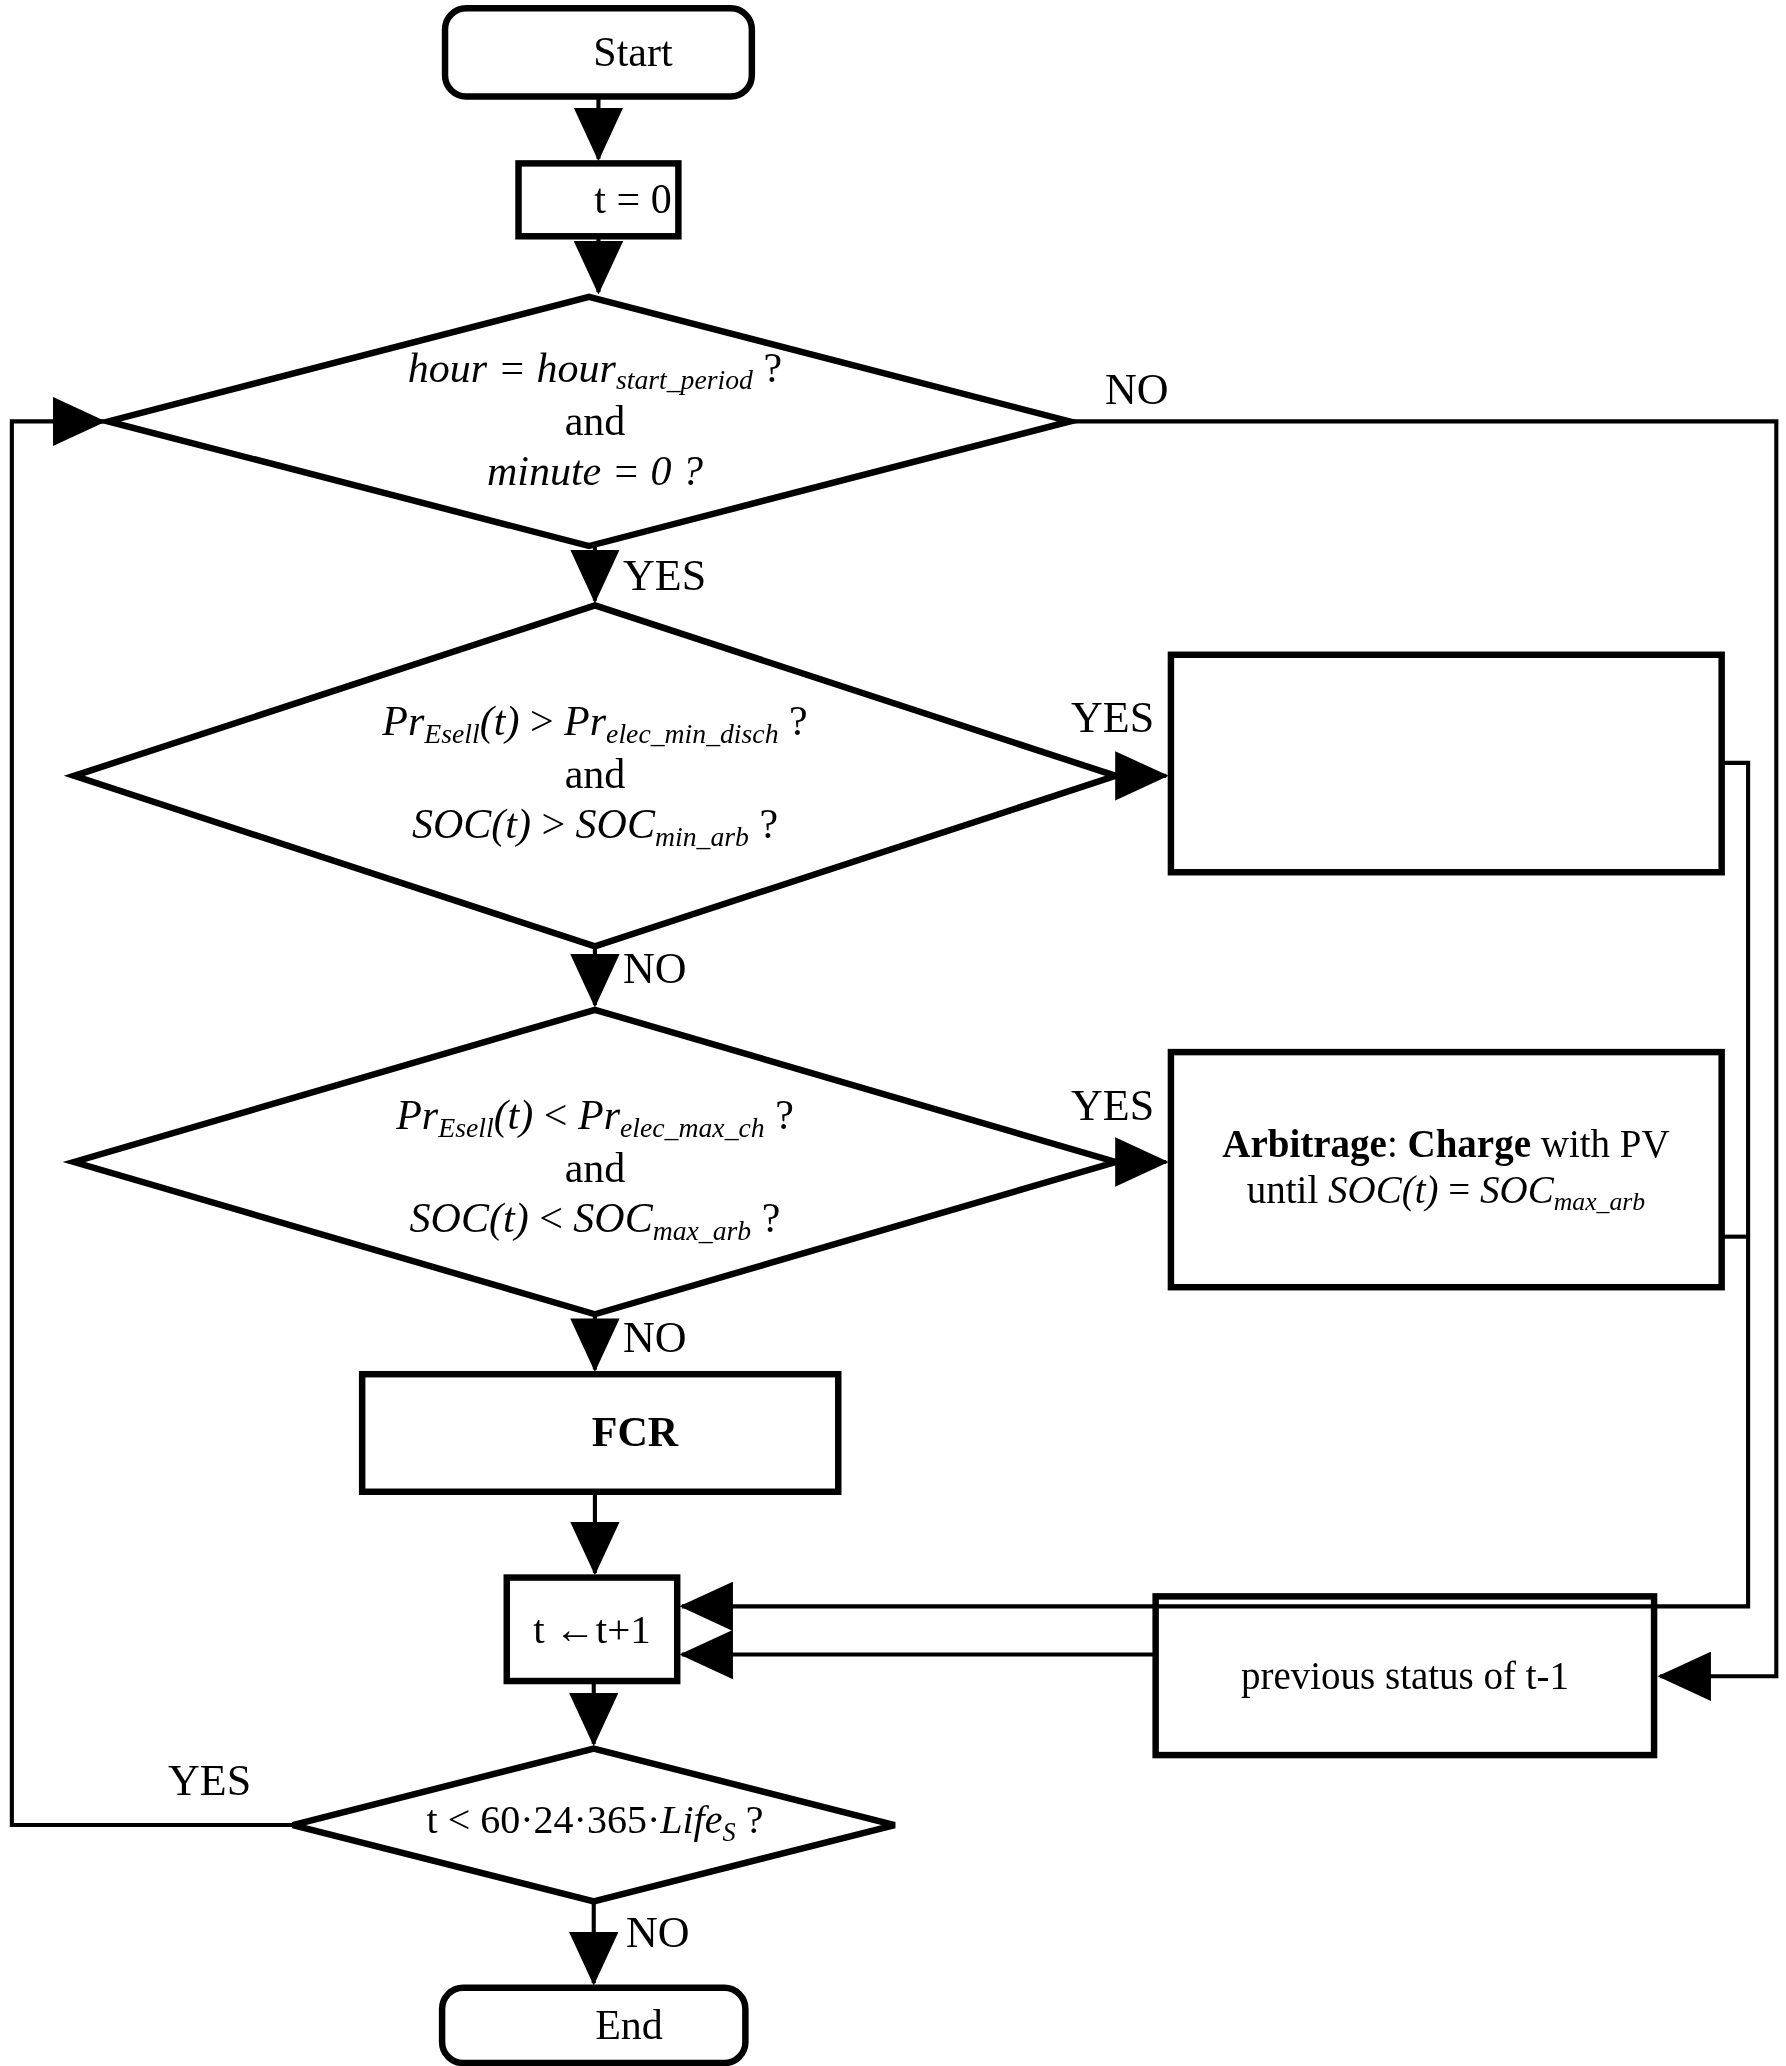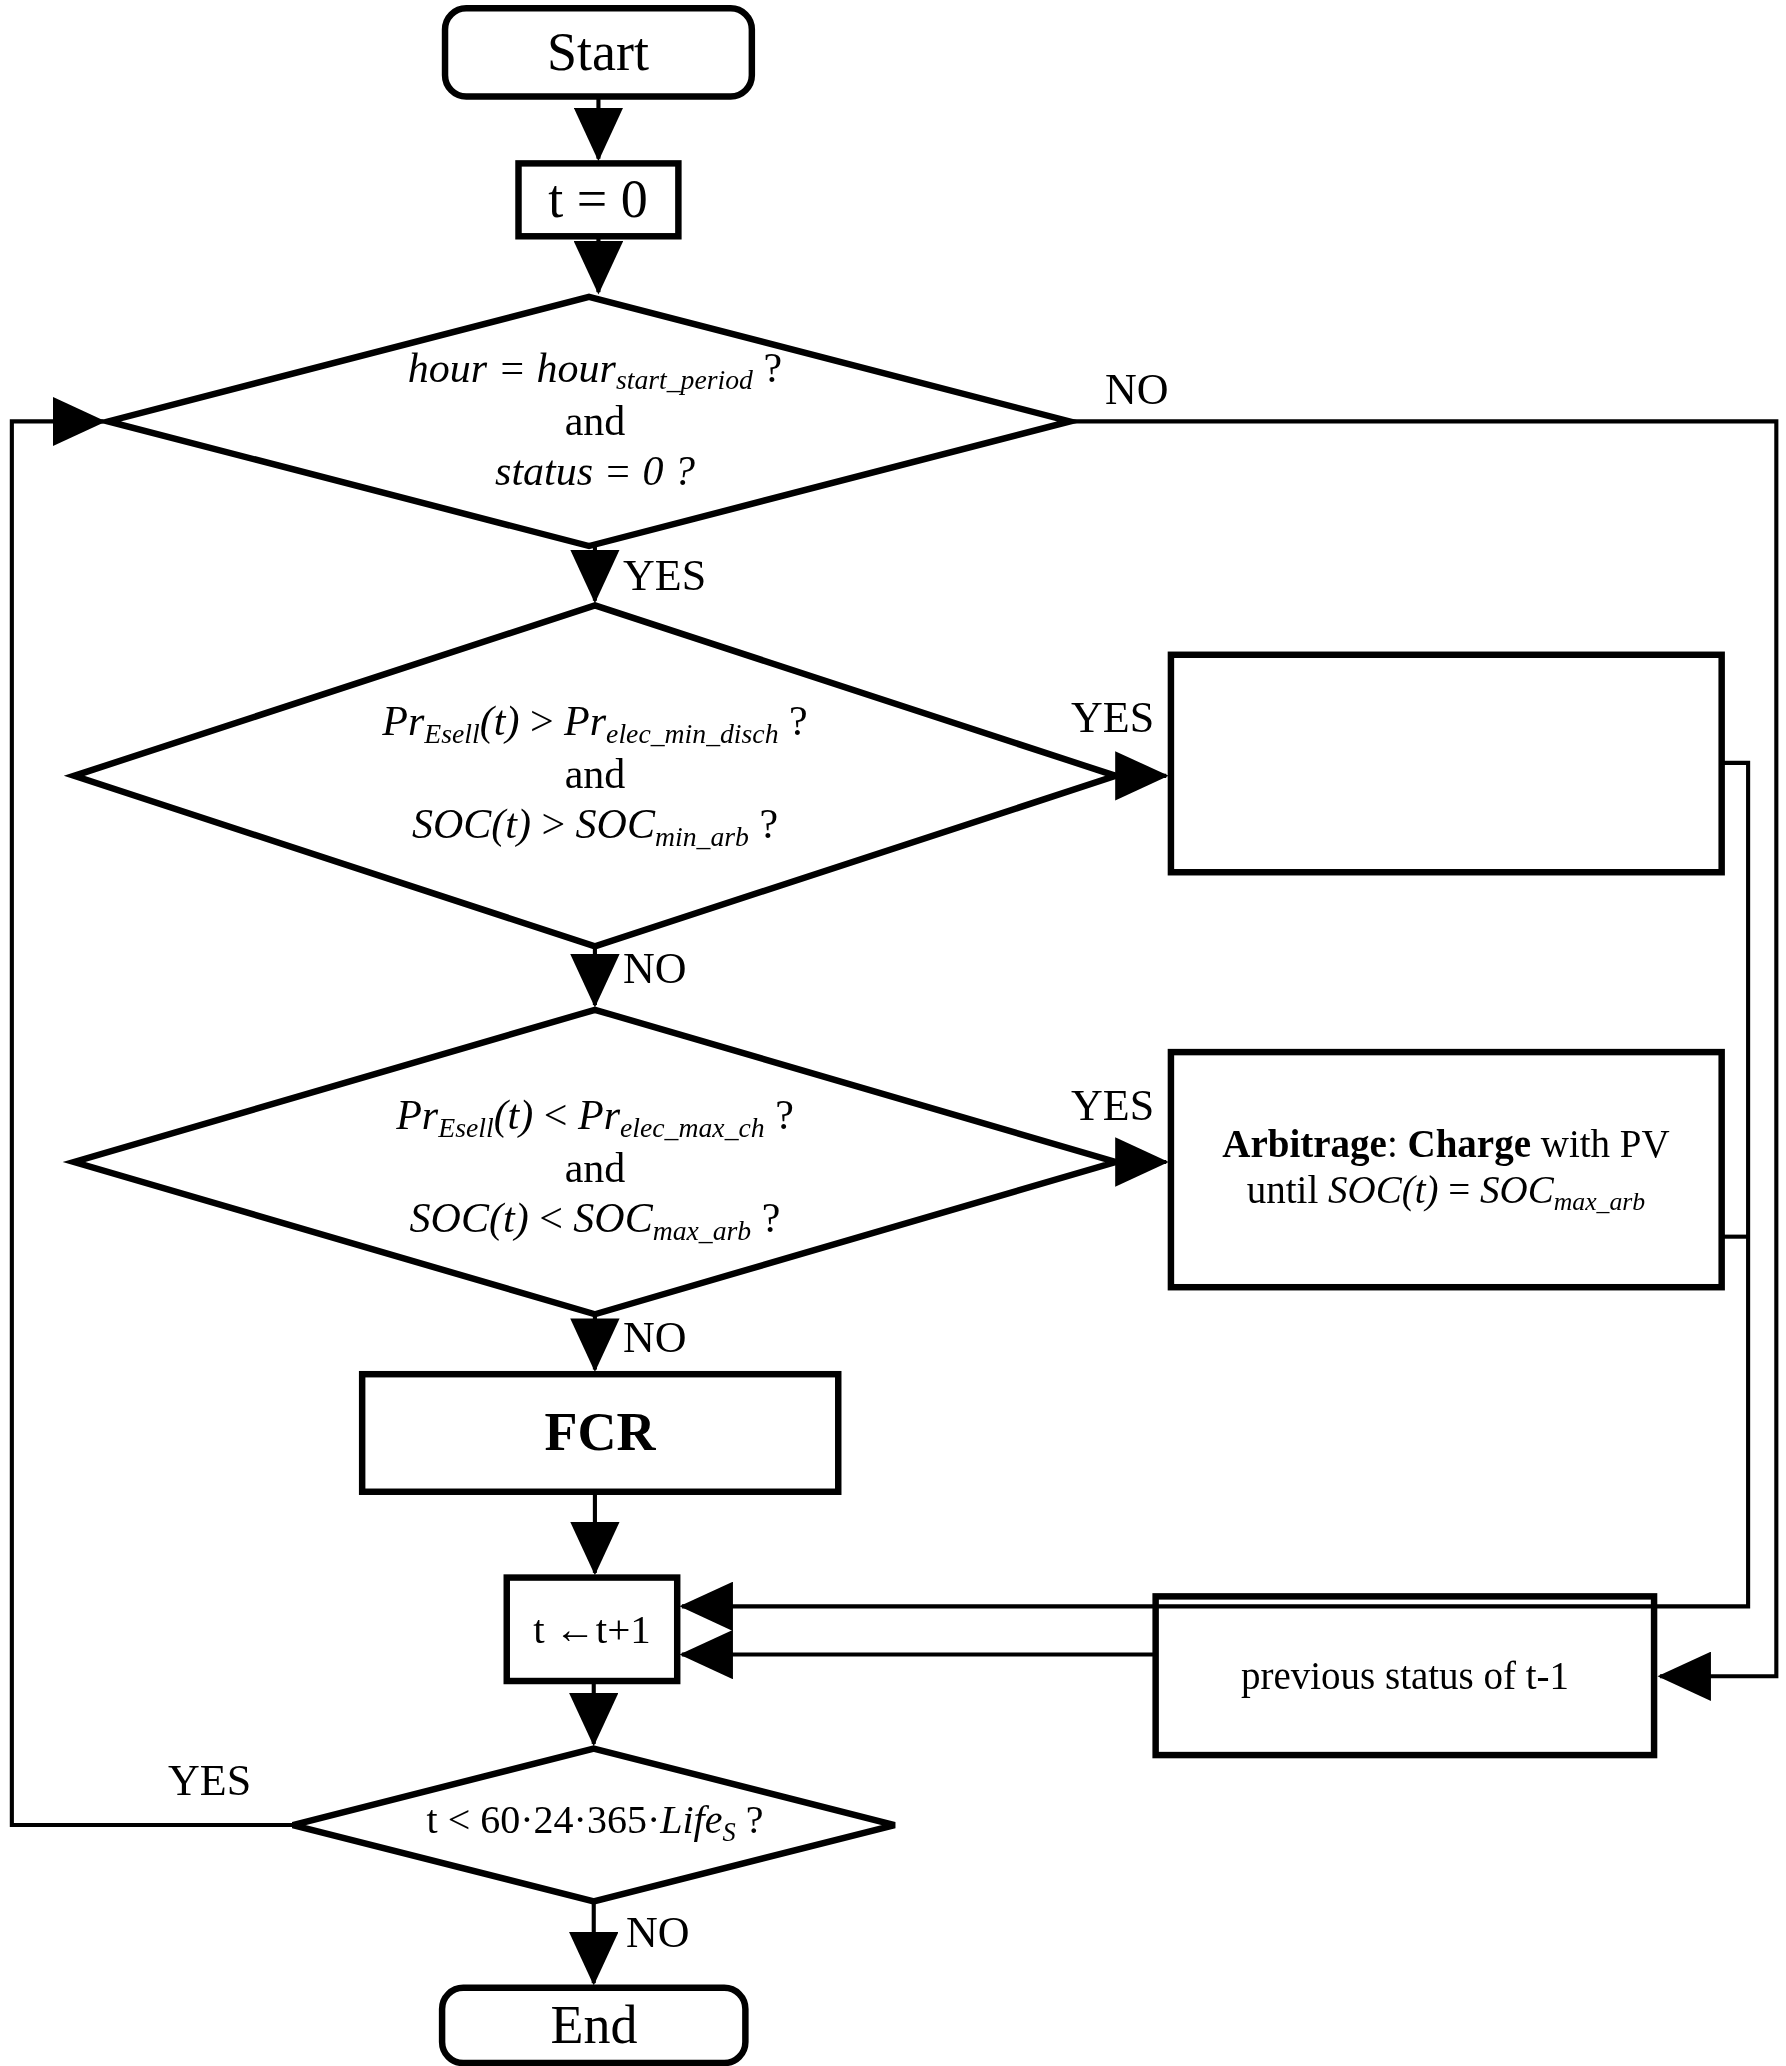--- a/index.html
+++ b/index.html
@@ -6,21 +6,21 @@
   body{font-family:"Liberation Serif", serif;}
   #stage{position:relative;width:1787px;height:2066px;background:#fff;overflow:hidden;}
   svg#fc{position:absolute;left:0;top:0;width:1787px;height:2066px;}
   .shape{fill:#ffffff;stroke:#000000;}
   .thick{stroke-width:11;}
   .conn{fill:none;stroke:#000000;stroke-width:7;}
   .lbl{position:absolute;color:#000;white-space:nowrap;line-height:1.18;}
   .ctr{transform:translate(-50%,-50%);text-align:center;}
   .edgelbl{font-size:44px;}
   .boxtxt{font-size:39px;}
-  .nodetxt{font-size:54px;}
+  .nodetxt{font-size:42px;margin-left:35px;}
   .mathi{font-style:italic;}
   .bld{font-weight:bold;}
   sub{font-size:0.66em;vertical-align:-0.28em;}
 </style>
 </head>
 <body>
 
 <div id="stage">
 
   <svg id="fc" viewBox="0 0 3040 3515">
@@ -92,21 +92,21 @@
   <div class="lbl ctr nodetxt" style="left:598px;top:200px;text-align:right;">
     <span>t = 0</span>
   </div>
 
   <div class="lbl ctr" style="left:595px;top:420px;font-size:42px;">
     <div>
       <span class="mathi">hour</span><span class="mathi"> = </span><span class="mathi">hour</span><sub class="mathi">start_period</sub><span> ?</span>
     </div>
     <div><span>and</span></div>
     <div>
-      <span class="mathi">status</span><span class="mathi"> = 0 ?</span>
+      <span class="mathi">minute</span><span class="mathi"> = 0 ?</span>
     </div>
   </div>
 
   <div class="lbl ctr" style="left:595px;top:775px;font-size:42px;">
     <div>
       <span class="mathi">Pr</span><sub class="mathi">Esell</sub><span class="mathi">(t)</span><span> &gt; </span><span class="mathi">Pr</span><sub class="mathi">elec_min_disch</sub><span> ?</span>
     </div>
     <div><span>and</span></div>
     <div>
       <span class="mathi">SOC</span><span class="mathi">(t)</span><span> &gt; </span><span class="mathi">SOC</span><sub class="mathi">min_arb</sub><span> ?</span>

